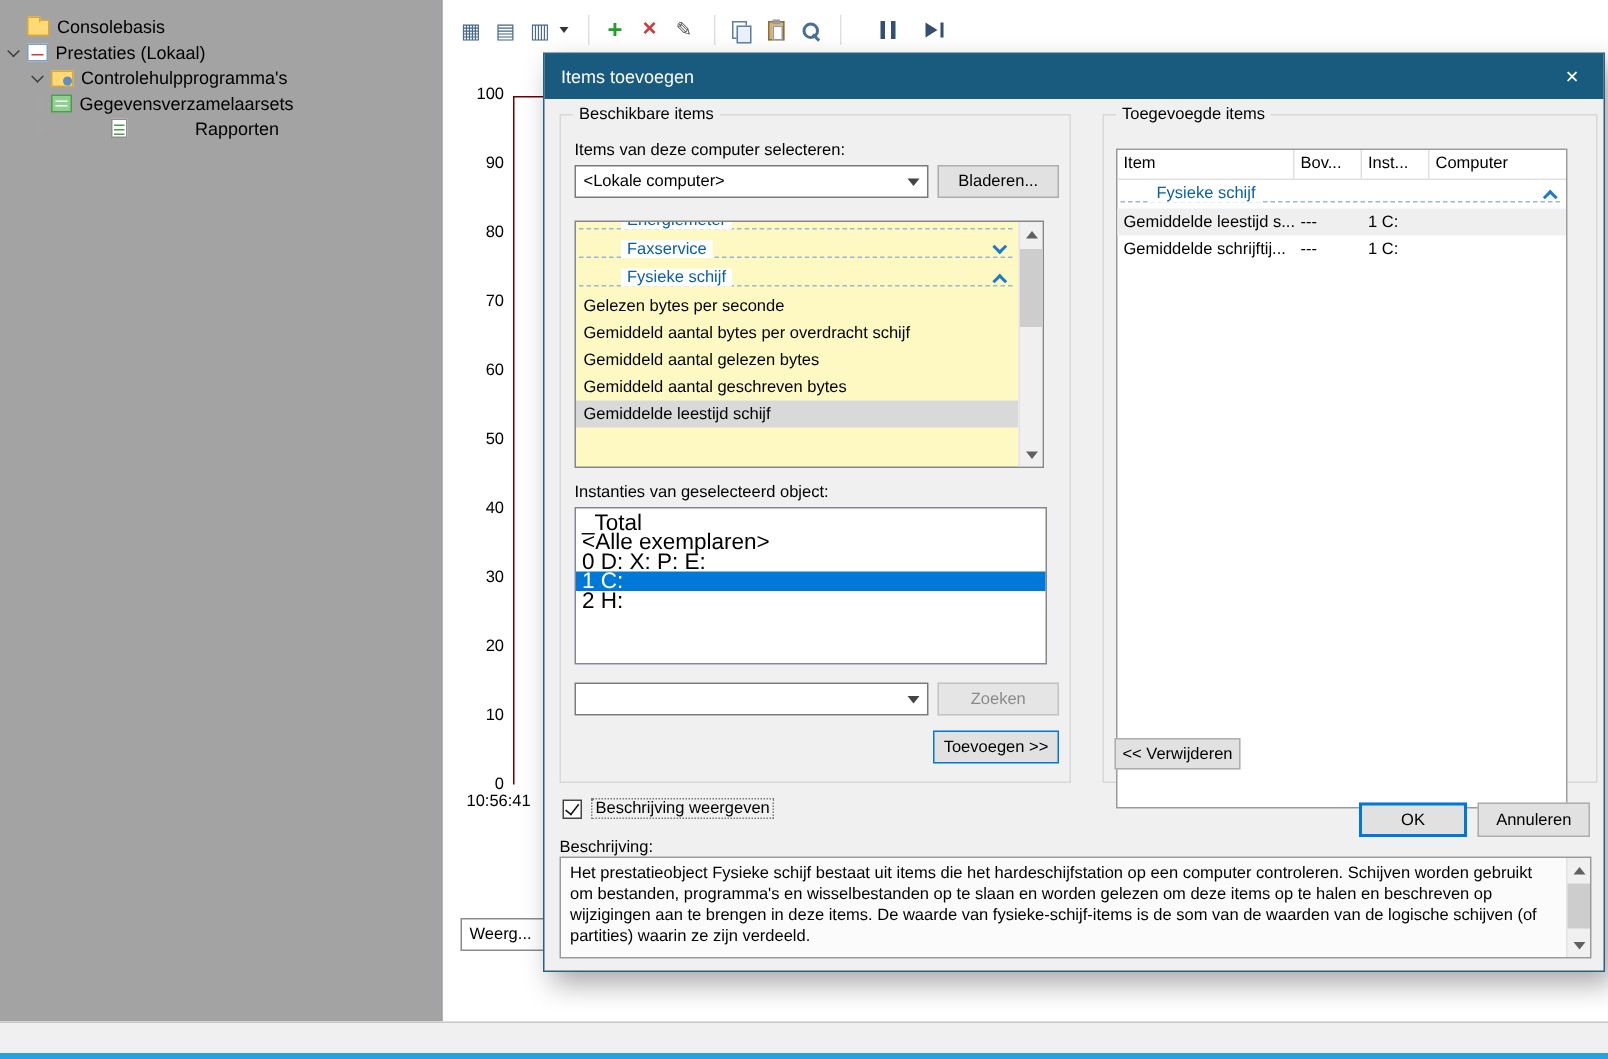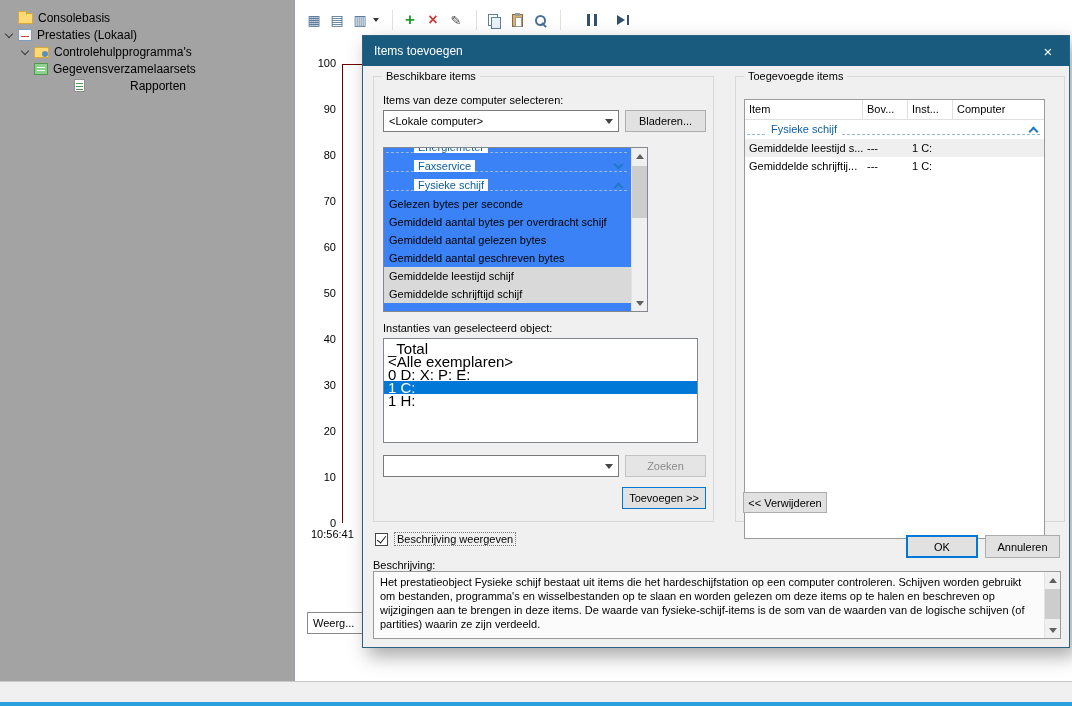--- a/index.html
+++ b/index.html
@@ -71,21 +71,21 @@
   .gb-label { position:absolute; top:-7px; left:8px; background:#f0f0f0; padding:0 4px; font-size:11px; white-space:nowrap; }
   .dlg-label { position:absolute; font-size:11px; white-space:nowrap; }
   .combo { position:absolute; background:#fff; border:1px solid #7a7a7a; font-size:11px; line-height:20px; padding-left:5px; white-space:nowrap; }
   .arrow-zone { position:absolute; right:1px; top:1px; bottom:1px; width:17px; display:flex; align-items:center; justify-content:center; background:#fff; }
   .dd-tri { width:0; height:0; border-left:4px solid transparent; border-right:4px solid transparent; border-top:5px solid #444; }
   .btn { position:absolute; background:#e1e1e1; border:1px solid #adadad; font-size:11px; display:flex; align-items:center; justify-content:center; white-space:nowrap; }
   .btn.primary-focus { border:2px solid #0078d7; }
   .btn.accent { border:1px solid #0078d7; }
   .btn.disabled { background:#e5e5e5; border-color:#c3c3c3; color:#8a8a8a; }
 
-  .clist { position:absolute; left:20px; top:111px; width:265px; height:165px; background:#3b82f6; border:1px solid #828790; overflow:hidden; }
+  .clist { position:absolute; left:20px; top:111px; width:313px; height:165px; background:#fef9c3; border:1px solid #828790; overflow:hidden; }
   .clist-inner { position:absolute; left:0; top:-10px; right:16px; }
   .c-cat { position:relative; height:19px; line-height:19px; padding-left:30px; color:#0b5fa4; }
   .c-cat .dash { position:absolute; left:2px; right:4px; bottom:4px; border-bottom:1px dashed #9ab8d4; }
   .c-cat .cat-text { position:relative; background:#fff; padding:0 4px; }
   .c-chev { position:absolute; right:9px; width:7px; height:7px; border-right:2px solid #1f78c8; border-bottom:2px solid #1f78c8; }
   .c-chev.down { top:4px; transform:rotate(45deg); }
   .c-chev.up { top:8px; transform:rotate(-135deg); }
   .c-item { height:18px; line-height:18px; padding-left:5px; white-space:nowrap; overflow:hidden; }
   .c-item.sel { background:#d9d9d9; }
   .vscroll { position:absolute; top:0; right:0; bottom:0; width:16px; background:#f0f0f0; border-left:1px solid #e3e3e3; }
@@ -230,40 +230,39 @@
         <div class="c-cat">
           <span class="dash"></span>
           <span class="cat-text">Fysieke schijf</span>
           <span class="c-chev up"></span>
         </div>
         <div class="c-item">Gelezen bytes per seconde</div>
         <div class="c-item">Gemiddeld aantal bytes per overdracht schijf</div>
         <div class="c-item">Gemiddeld aantal gelezen bytes</div>
         <div class="c-item">Gemiddeld aantal geschreven bytes</div>
         <div class="c-item sel">Gemiddelde leestijd schijf</div>
-        <div class="c-item sel">Gemiddelde schrijftijd schijf</div>
       </div>
       <div class="vscroll">
         <span class="vs-btn up">
             <span class="tri-up"></span>
           </span>
         <span class="vs-thumb" style="top:18px; height:52px;"></span>
         <span class="vs-btn down">
             <span class="tri-down"></span>
           </span>
       </div>
     </div>
 
     <div class="dlg-label" style="left:20px; top:286px;">Instanties van geselecteerd object:</div>
     <div class="ilist">
       <div class="i-row">_Total</div>
       <div class="i-row">&lt;Alle exemplaren&gt;</div>
       <div class="i-row">0 D: X: P: E:</div>
       <div class="i-row sel">1 C:</div>
-      <div class="i-row">1 H:</div>
+      <div class="i-row">2 H:</div>
     </div>
 
     <div class="combo" style="left:20px; top:419px; width:236px; height:22px;">
       <span class="arrow-zone">
           <span class="dd-tri"></span>
         </span>
     </div>
     <div class="btn disabled" style="left:262px; top:419px; width:81px; height:22px;">Zoeken</div>
     <div class="btn accent" style="left:259px; top:451px; width:84px; height:22px;">Toevoegen &gt;&gt;</div>
 

